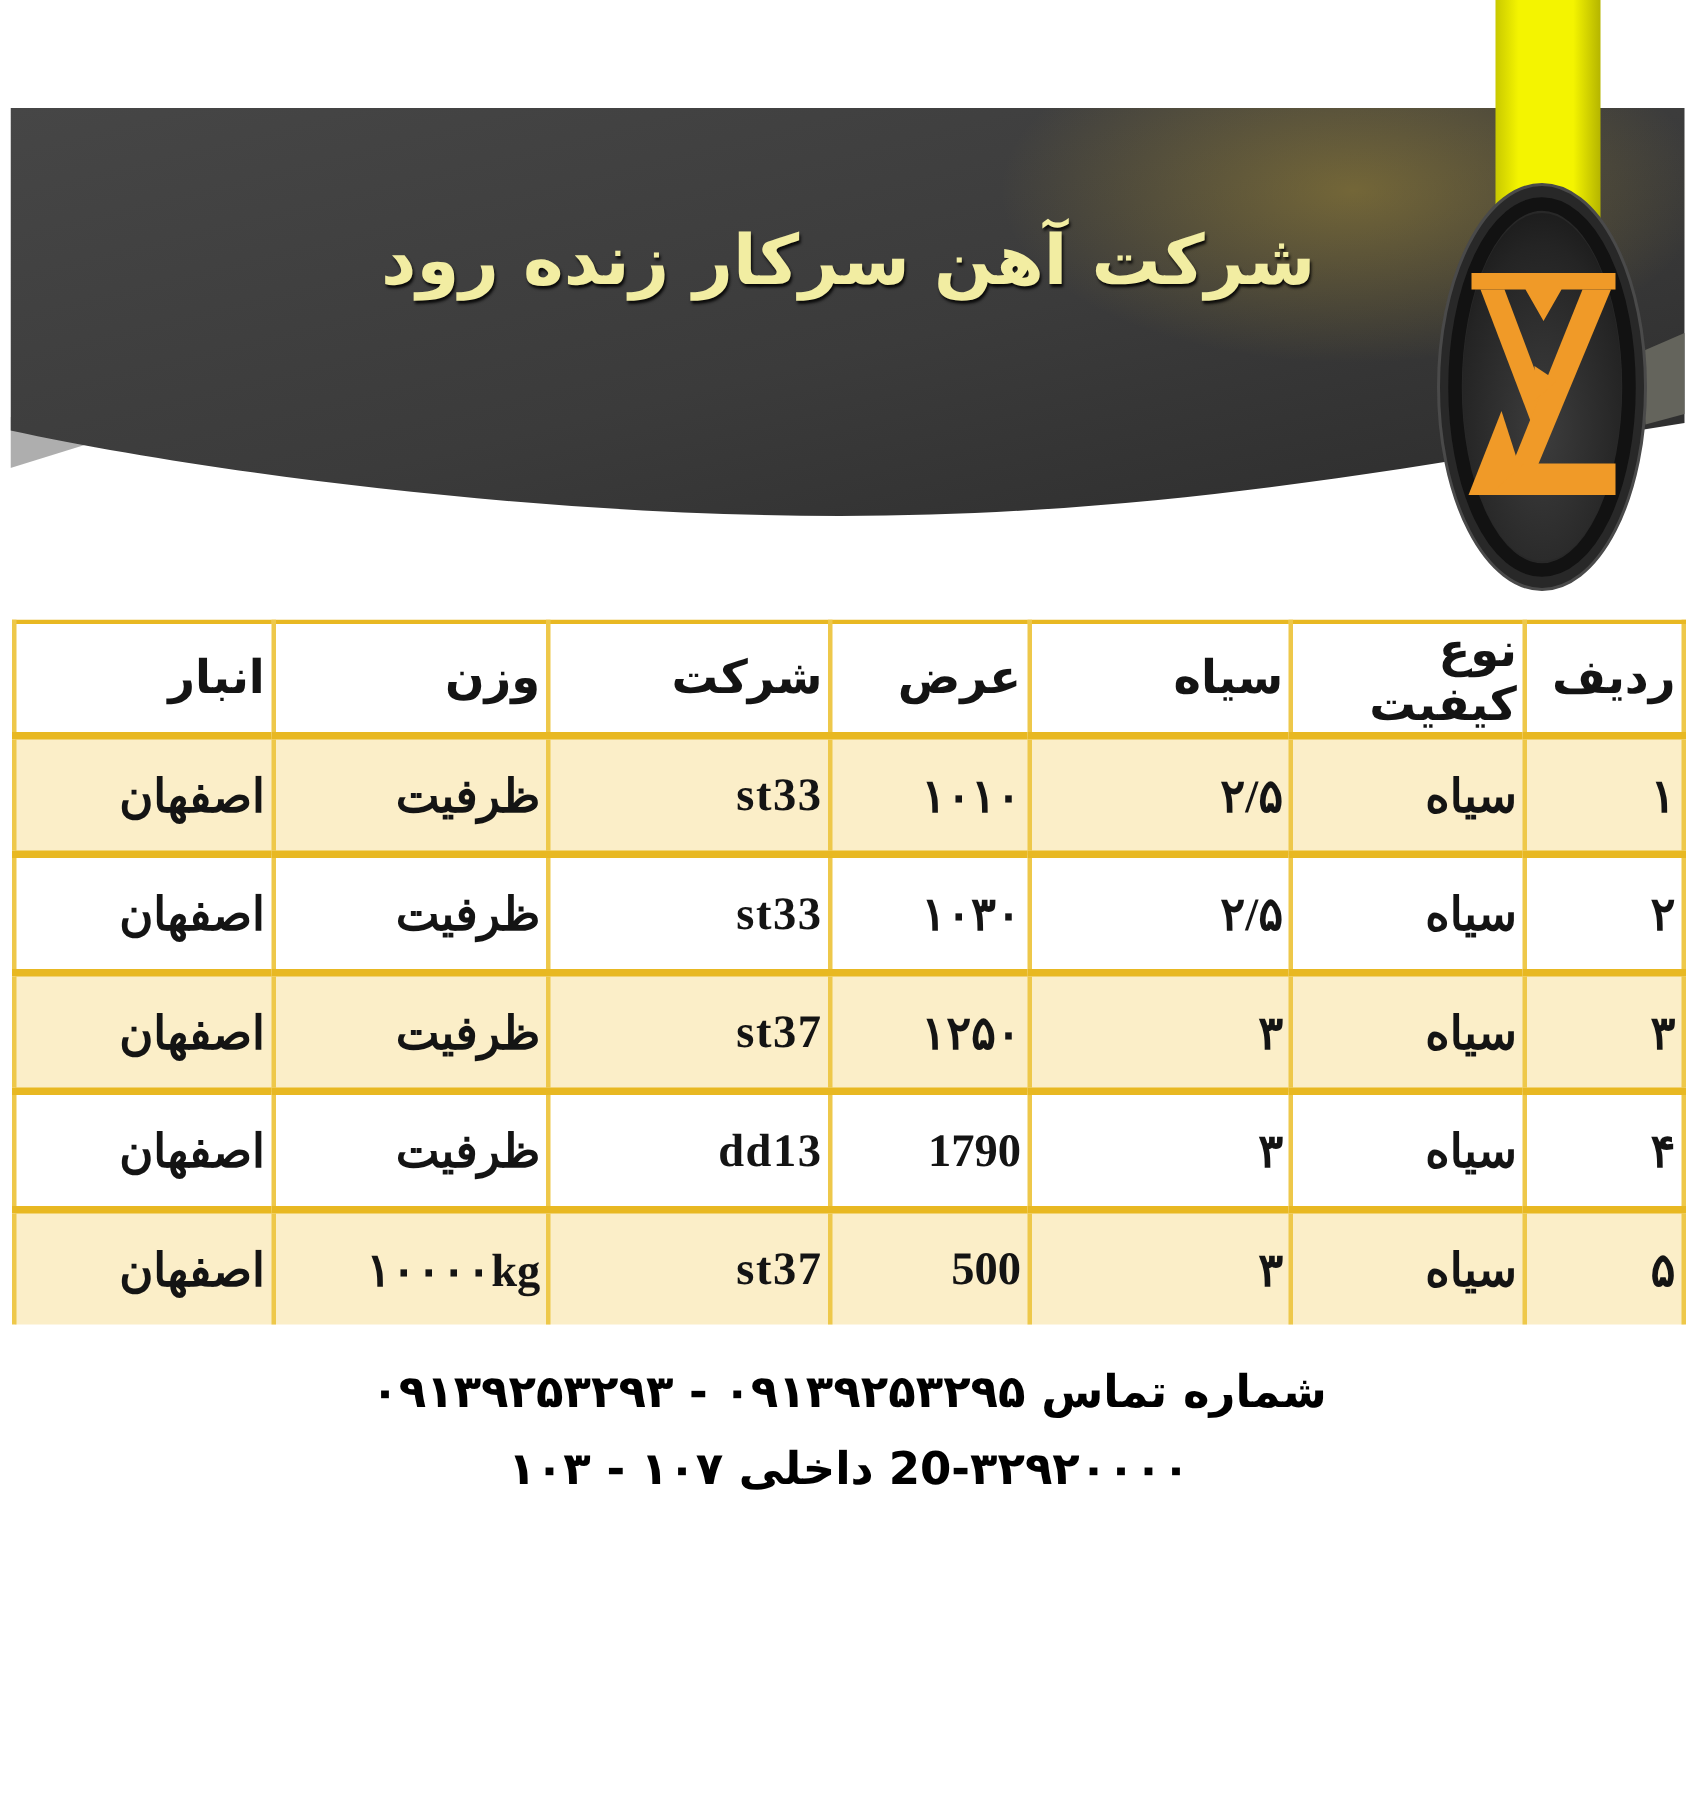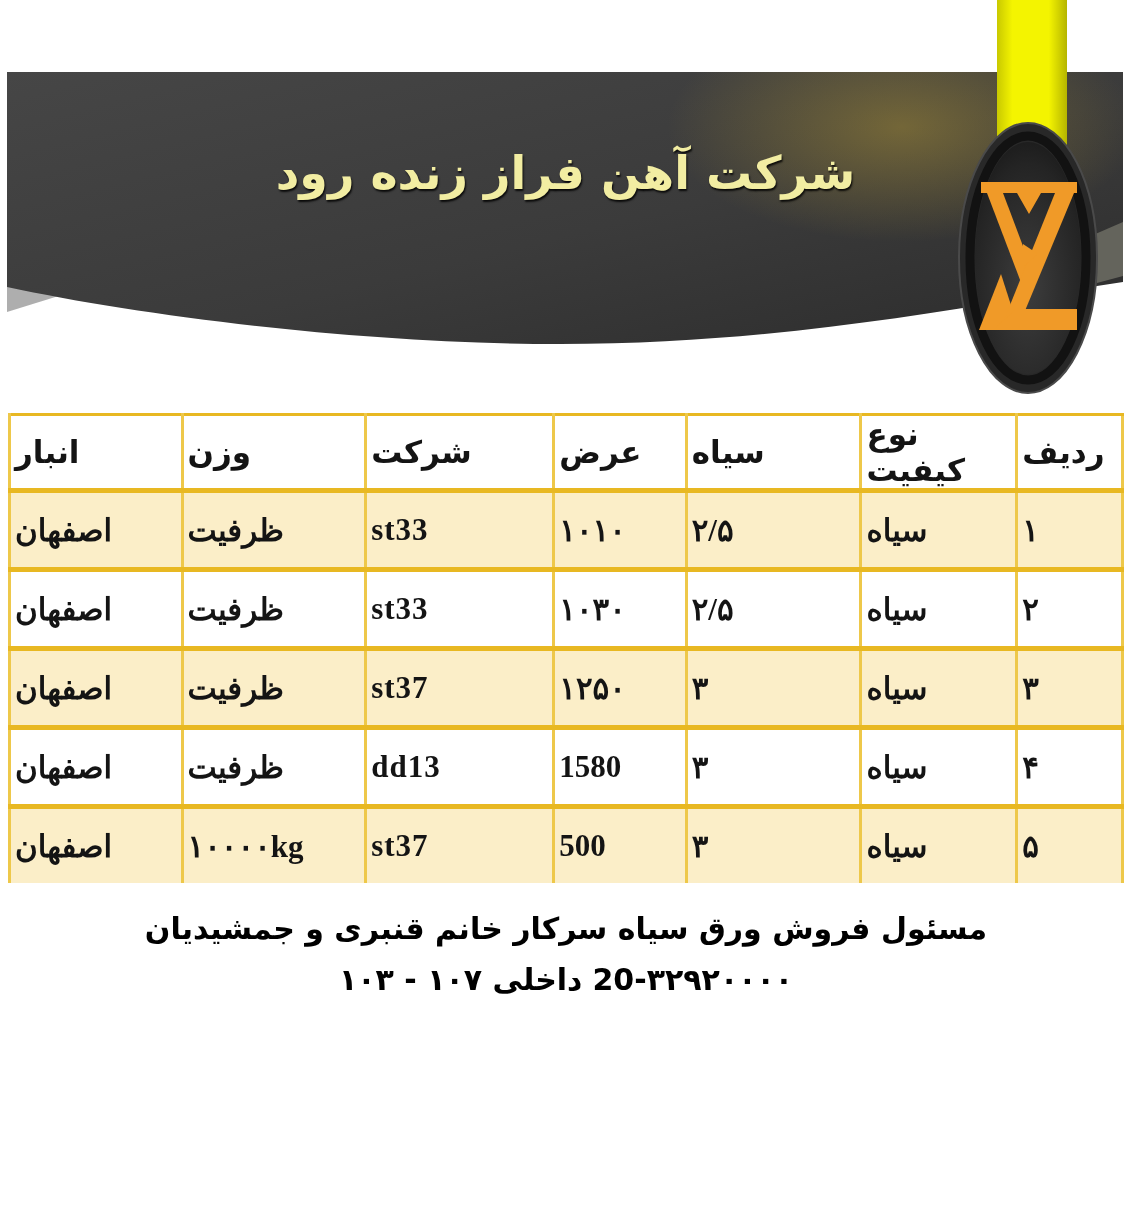--- a/index.html
+++ b/index.html
@@ -34,21 +34,21 @@
   }
   table.price{
     width:100%;border-collapse:collapse;table-layout:fixed;
     direction:rtl;
   }
   table.price th, table.price td{
     border-left:3px solid var(--gold-v);
     border-right:3px solid var(--gold-v);
     border-top:5px solid var(--gold-h);
     border-bottom:5px solid var(--gold-h);
-    text-align:left;vertical-align:middle;
+    text-align:right;vertical-align:middle;
     color:#141414;font-weight:bold;
     padding:0 4px;
   }
   table.price th{
     background:var(--header-bg);height:66px;font-size:31px;
     border-top-width:3px;
   }
   table.price td{height:74px;font-size:31px;background:#ffffff;font-family:Liberation Serif, serif;}
   table.price tr.alt td{background:var(--cream);}
   table.price tr:last-child td{border-bottom:none;}
@@ -82,21 +82,21 @@
       </defs>
 
       <path d="M0,206 L58,222 L0,240 Z" fill="#8b8b8b" opacity="0.7"></path>
 
       <path d="M0,0 H1116 V210 C960,234 780,272 553,272 C360,272 140,245 0,215 Z" fill="url(#bannerGrad)"></path>
 
       <ellipse cx="895" cy="55" rx="235" ry="115" fill="url(#glowGrad)"></ellipse>
 
       <path d="M1086,163 L1116,150 L1116,204 L1090,211 Z" fill="#64645c"></path>
     </svg>
-    <div class="banner-title">شرکت آهن فراز زنده رود</div>
+    <div class="banner-title">شرکت آهن سرکار زنده رود</div>
   </div>
 
   <div class="ribbon"></div>
 
   <div class="logo">
     <svg width="140" height="272" viewBox="0 0 140 272">
       <defs>
         <radialGradient id="faceGrad" cx="0.5" cy="0.62" r="0.75">
           <stop offset="0" stop-color="#3d3d3d"></stop>
           <stop offset="0.7" stop-color="#242424"></stop>
@@ -165,36 +165,36 @@
             <td>۳</td>
             <td>۱۲۵۰</td>
             <td class="latin">st37</td>
             <td>ظرفیت</td>
             <td>اصفهان</td>
           </tr>
           <tr>
             <td>۴</td>
             <td>سیاه</td>
             <td>۳</td>
-            <td>1580</td>
+            <td>1790</td>
             <td class="latin">dd13</td>
             <td>ظرفیت</td>
             <td>اصفهان</td>
           </tr>
           <tr class="alt">
             <td>۵</td>
             <td>سیاه</td>
             <td>۳</td>
             <td>500</td>
             <td class="latin">st37</td>
             <td>۱۰۰۰۰kg</td>
             <td>اصفهان</td>
           </tr>
         </tbody>
     </table>
   </div>
 
   <div class="contact">
-    <div class="contact-line">مسئول فروش ورق سیاه سرکار خانم قنبری و جمشیدیان</div>
+    <div class="contact-line">شماره تماس ۰۹۱۳۹۲۵۳۲۹۵ - ۰۹۱۳۹۲۵۳۲۹۳</div>
     <div class="contact-line"><span class="phone-ltr" dir="ltr">20-۳۲۹۲۰۰۰۰</span><span>داخلی ۱۰۷ - ۱۰۳</span></div>
   </div>
 
 </div>
 
 </body></html>

